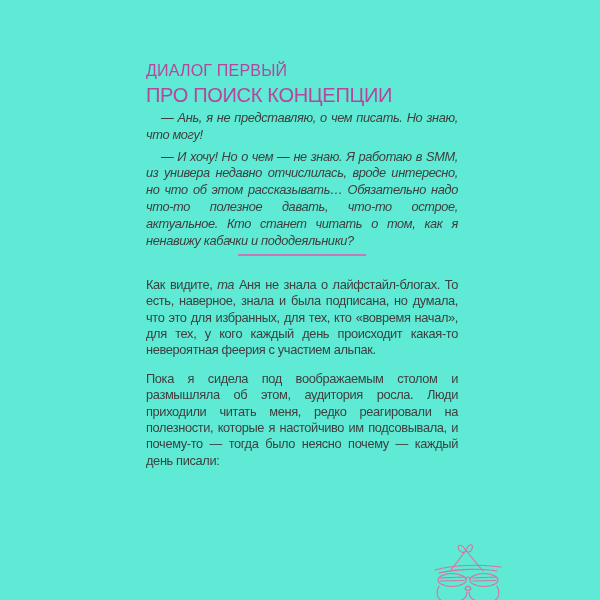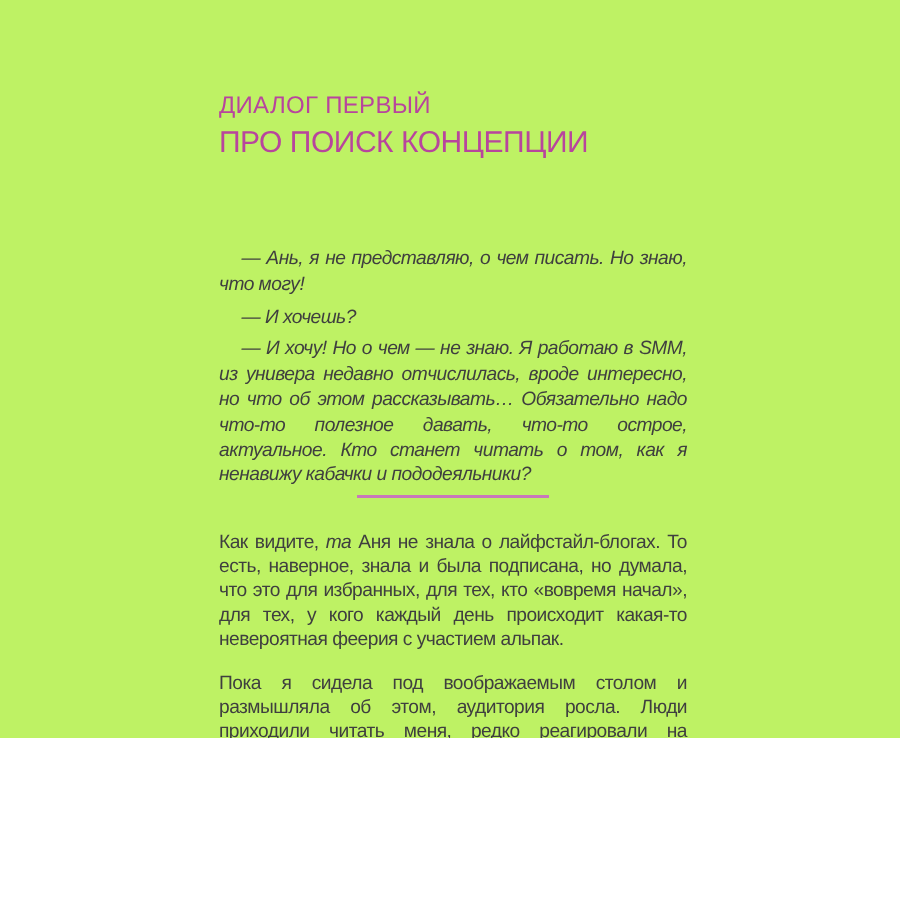--- a/index.html
+++ b/index.html
@@ -1,19 +1,19 @@
 <!DOCTYPE html>
 <html lang="ru"><head>
 <meta charset="utf-8">
 <style>
   html,body{margin:0;padding:0;}
   .page{
     position:relative;
-    width:600px;height:492px;
-    background:#bef264;
+    width:600px;height:600px;
+    background:#5eead4;
     overflow:hidden;
     font-family:"Liberation Sans", sans-serif;
   }
   .content{
     position:absolute;
     left:146px;top:62px;
     width:312px;
   }
   .kicker{
     font-size:16px;
@@ -22,21 +22,21 @@
     font-weight:400;
     margin:0;
   }
   .title{
     font-size:20px;
     line-height:29px;
     letter-spacing:-.3px;
     font-weight:400;
     margin:1px 0 0 0;
   }
-  .dialogue{margin-top:54px;}
+  .dialogue{}
   .dialogue p{
     margin:0 0 5px 0;
     font-style:italic;
     font-size:12.8px;
     line-height:16.8px;
     letter-spacing:-.35px;
     color:#3f3f3f;
     text-align:justify;
     text-indent:15px;
   }
@@ -73,21 +73,20 @@
 </head>
 <body>
 
 <div class="page">
   <div class="content">
     <div class="kicker" style="color: rgb(184, 69, 157);">ДИАЛОГ ПЕРВЫЙ</div>
     <h1 class="title" style="color: rgb(184, 69, 157);">ПРО ПОИСК КОНЦЕПЦИИ</h1>
 
     <div class="dialogue">
         <p>— Ань, я не представляю, о чем писать. Но знаю, что могу!</p>
-        <p>— И хочешь?</p>
         <p>— И хочу! Но о чем — не знаю. Я работаю в SMM, из универа недавно отчислилась, вроде интересно, но что об этом рассказывать… Обязательно надо что-то полезное давать, что-то острое, актуальное. Кто станет читать о том, как я ненавижу кабачки и пододеяльники?</p>
       </div>
 
     <hr class="divider" style="color: rgb(200, 120, 186);">
 
     <div class="body-text">
         <p>Как видите, <em>та</em> Аня не знала о лайфстайл-блогах. То есть, наверное, знала и была подписана, но думала, что это для избранных, для тех, кто «вовремя начал», для тех, у кого каждый день происходит какая-то невероятная феерия с уча­стием альпак.</p>
         <p>Пока я сидела под воображаемым столом и размышляла об этом, аудитория росла. Люди приходили читать меня, редко реагировали на полезности, которые я настойчиво им подсо­вывала, и почему-то — тогда было неясно почему — каждый день писали:</p>
       </div>
   </div>

